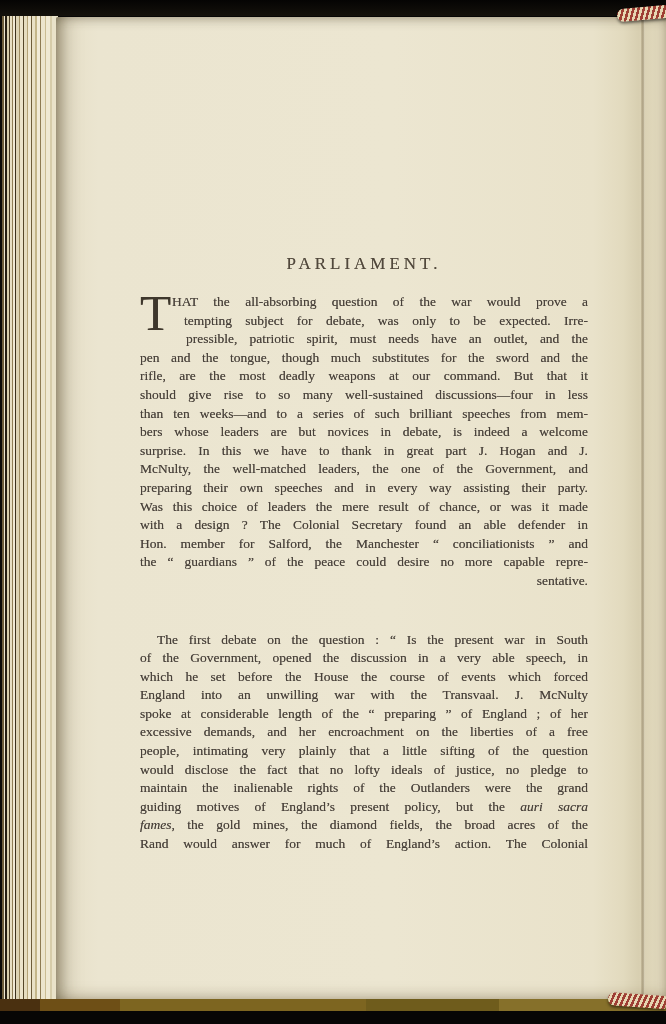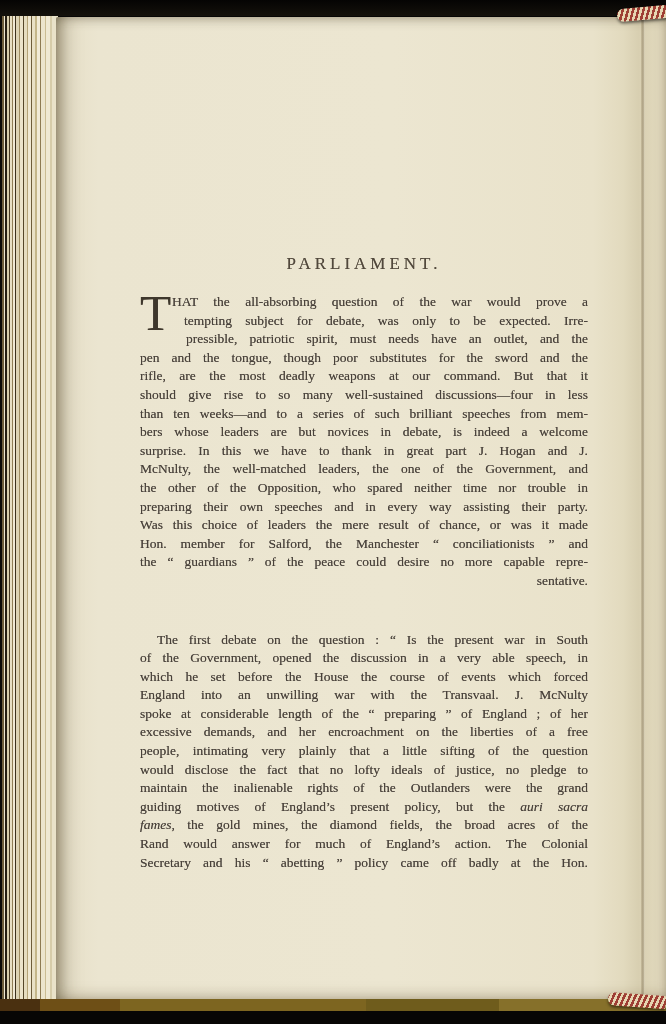--- a/index.html
+++ b/index.html
@@ -92,49 +92,48 @@
     <div class="crease"></div>
 
     <div class="title">PARLIAMENT.</div>
 
     <div class="textblock">
       <div class="dropcap">T</div>
 
       <div class="line ind1">HAT the all-absorbing question of the war would prove a</div>
       <div class="line ind2">tempting subject for debate, was only to be expected.  Irre-</div>
       <div class="line ind3">pressible, patriotic spirit, must needs have an outlet, and the</div>
-      <div class="line">pen and the tongue, though poor substitutes for the sword and the</div>
+      <div class="line">pen and the tongue, though much substitutes for the sword and the</div>
       <div class="line">rifle, are the most deadly weapons at our command.  But that it</div>
       <div class="line">should give rise to so many well-sustained discussions—four in less</div>
       <div class="line">than ten weeks—and to a series of such brilliant speeches from mem-</div>
       <div class="line">bers whose leaders are but novices in debate, is indeed a welcome</div>
       <div class="line">surprise.  In this we have to thank in great part J. Hogan and J.</div>
       <div class="line">McNulty, the well-matched leaders, the one of the Government, and</div>
-      <div class="line">the other of the Opposition, who spared neither time nor trouble in</div>
       <div class="line">preparing their own speeches and in every way assisting their party.</div>
       <div class="line">Was this choice of leaders the mere result of chance, or was it made</div>
+      <div class="line">with a design ?  The Colonial Secretary found an able defender in</div>
       <div class="line">Hon. member for Salford, the Manchester “ conciliationists ” and</div>
       <div class="line">the “ guardians ” of the peace could desire no more capable repre-</div>
       <div class="line noj">sentative.</div>
 
       <div class="line pind">The first debate on the question : “ Is the present war in South</div>
       <div class="line">of the Government, opened the discussion in a very able speech, in</div>
       <div class="line">which he set before the House the course of events which forced</div>
       <div class="line">England into an unwilling war with the Transvaal.  J. McNulty</div>
       <div class="line">spoke at considerable length of the “ preparing ” of England ; of her</div>
       <div class="line">excessive demands, and her encroachment on the liberties of a free</div>
       <div class="line">people, intimating very plainly that a little sifting of the question</div>
       <div class="line">would disclose the fact that no lofty ideals of justice, no pledge to</div>
       <div class="line">maintain the inalienable rights of the Outlanders were the grand</div>
 
       <div class="line"><span>guiding motives of England’s present policy, but the</span> <span class="it">auri sacra</span></div>
       <div class="line"><span class="it">fames,</span> <span>the gold mines, the diamond fields, the broad acres of the</span></div>
 
       <div class="line">Rand would answer for much of England’s action.  The Colonial</div>
-      <div class="line">Secretary and his “ abetting ” policy came off badly at the Hon.</div>
     </div>
   </div>
 
   <div class="top-band"></div>
   <div class="headband top"></div>
   <div class="cover-edge"></div>
   <div class="headband bottom"></div>
   <div class="bottom-band"></div>
 </div>
 

